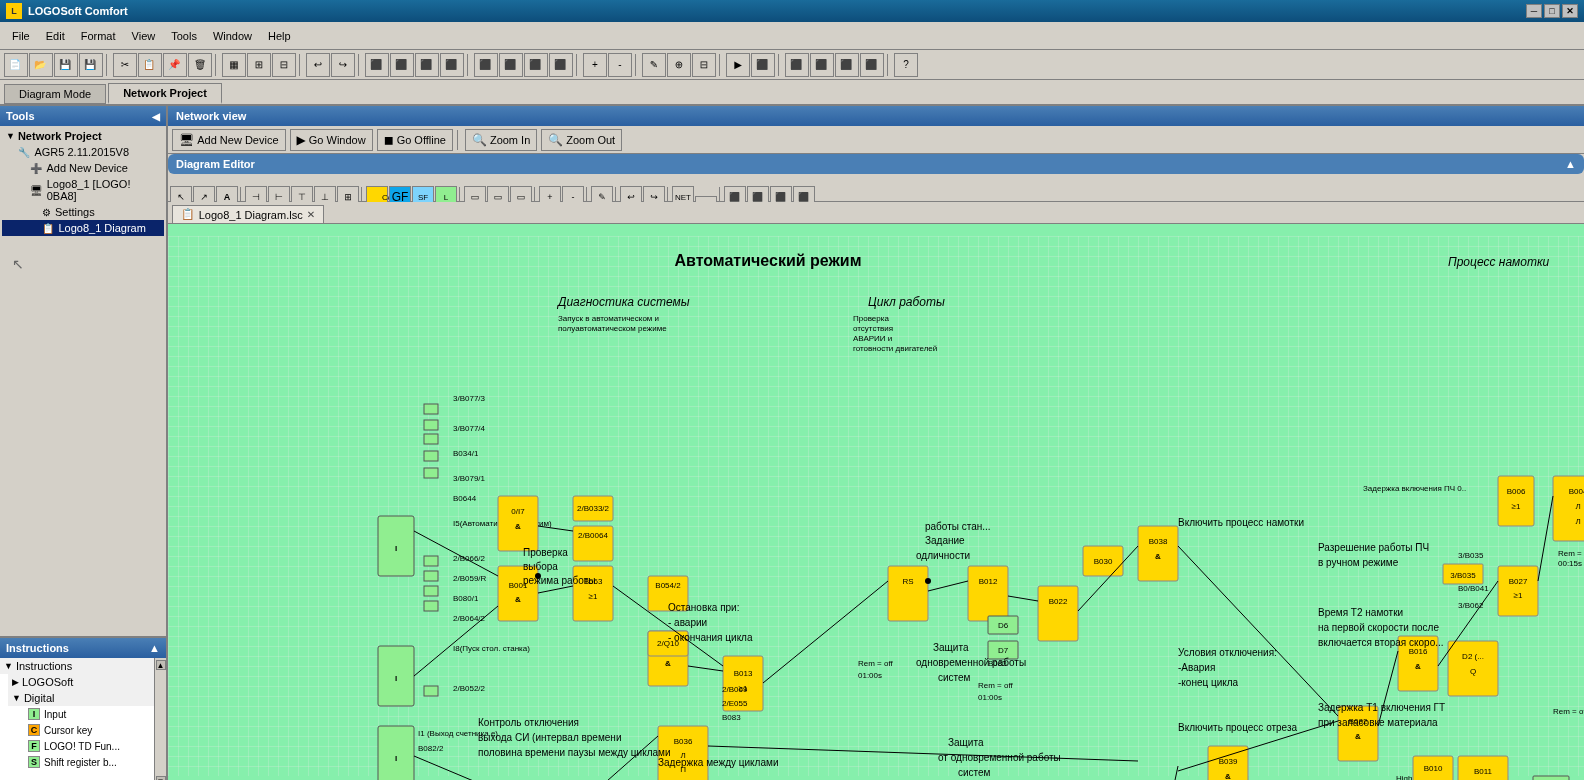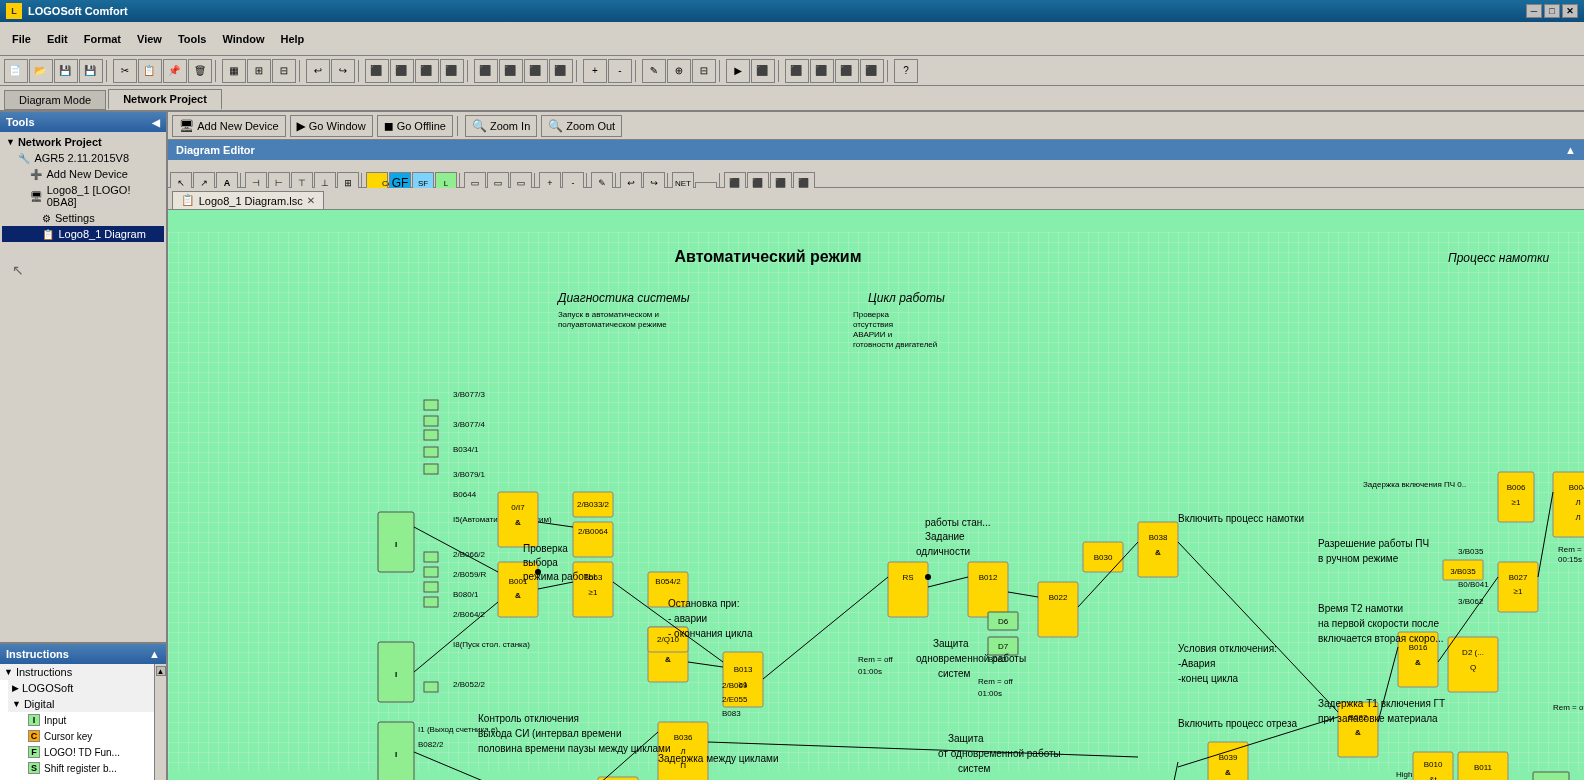--- a/index.html
+++ b/index.html
@@ -35,26 +35,25 @@
       border: 1px solid #808080;
       font-size: 9px;
       display: flex; align-items: center; justify-content: center;
       cursor: pointer;
       color: #000;
     }
 
     
     #menu-bar {
       background: #d4d0c8;
-      height: 34px;
+      height: 28px;
       display: flex;
       align-items: center;
       border-bottom: 1px solid #808080;
       padding: 0 4px;
-      font-weight: bold;
     }
     .menu-item {
       padding: 2px 8px;
       font-size: 11px;
       cursor: pointer;
       color: #000;
     }
 
     
     #toolbar {
@@ -258,20 +257,21 @@
     #diagram-editor-header {
       background: #4a7fb5;
       color: white;
       padding: 3px 8px;
       font-size: 11px;
       font-weight: bold;
       height: 20px;
       display: flex;
       align-items: center;
       justify-content: space-between;
+      border-radius: 6px;
     }
 
     
     #diagram-toolbar {
       background: #d4d0c8;
       height: 28px;
       display: flex;
       align-items: center;
       padding: 2px 2px;
       border-bottom: 1px solid #808080;
@@ -511,20 +511,23 @@
             <div style="width: 10px; height: 10px; background: #c0bdb5; border: 1px solid #808080; text-align:center; font-size:8px; cursor:pointer; margin-bottom:2px;">▼</div>
           </div>
         </div>
       </div>
     </div>
 
   </div>
 
   <div id="right-area">
 
+    <div id="network-view-header">
+      <span>Network view</span>
+    </div>
 
     <div id="network-toolbar">
       <button class="net-btn">
         <span class="btn-icon">🖥</span>
         <span>Add New Device</span>
       </button>
       <button class="net-btn">
         <span class="btn-icon">▶</span>
         <span>Go Window</span>
       </button>

